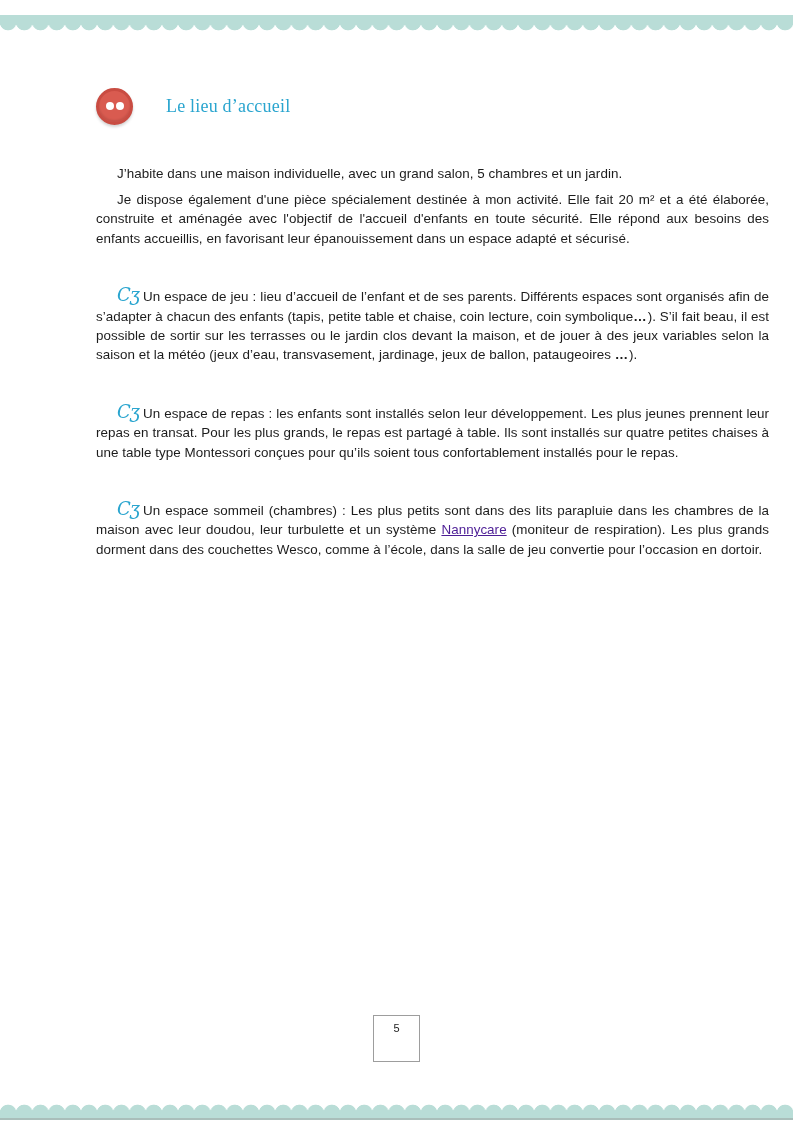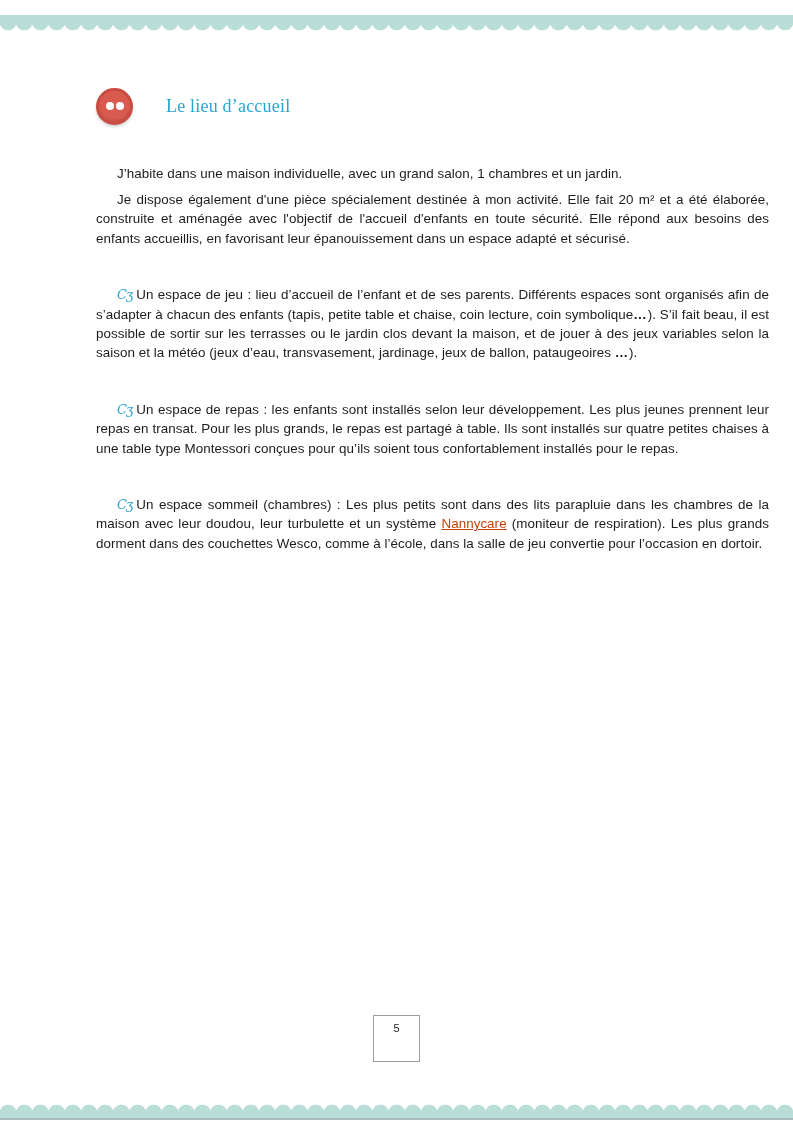--- a/index.html
+++ b/index.html
@@ -63,26 +63,26 @@
     font-size: 13.4px;
     line-height: 19.4px;
     letter-spacing: 0.05px;
   }
   .paragraphs p + p { margin-top: 6.5px; }
   .paragraphs p.bulleted { margin-top: 37px; }
   .bullet {
     font-family: "DejaVu Serif", serif;
     font-style: italic;
     color: #2aa5cf;
-    font-size: 13px;
+    font-size: 18px;
     letter-spacing: -1px;
     margin-right: 4px;
   }
   .paragraphs strong { font-weight: bold; letter-spacing: 1px; }
-  a.doc-link { color: #c2410c; text-decoration: underline; cursor: pointer; }
+  a.doc-link { color: #4c1d95; text-decoration: underline; cursor: pointer; }
 
   
   .page-number-box {
     position: absolute;
     top: 1015px; left: 50%; margin-left: -23.5px;
     width: 47px; height: 47px;
     border: 1.5px solid #9d9d9d;
     background: #ffffff;
     text-align: center;
     padding-top: 6px;
@@ -103,21 +103,21 @@
 
     <div class="doc-header">
       <span class="btn-icon">
         <span class="btn-hole left"></span>
         <span class="btn-hole right"></span>
       </span>
       <span class="doc-title">Le lieu d’accueil</span>
     </div>
 
     <div class="paragraphs">
-        <p class=""><span>J’habite dans une maison individuelle, avec un grand salon, 1 chambres et un jardin.</span></p>
+        <p class=""><span>J’habite dans une maison individuelle, avec un grand salon, 5 chambres et un jardin.</span></p>
         <p class=""><span>Je dispose également d'une pièce spécialement destinée à mon activité. Elle fait 20 m² et a été élaborée, construite et aménagée avec l'objectif de l'accueil d'enfants en toute sécurité. Elle répond aux besoins des enfants accueillis, en favorisant leur épanouissement dans un espace adapté et sécurisé.</span></p>
         <p class="bulleted"><span class="bullet">Cʒ</span><span>Un espace de jeu : lieu d’accueil de l’enfant et de ses parents. Différents espaces sont organisés afin de s’adapter à chacun des enfants (tapis, petite table et chaise, coin lecture, coin symbolique</span><strong>…</strong><span>). S’il fait beau, il est possible de sortir sur les terrasses ou le jardin clos devant la maison, et de jouer à des jeux variables selon la saison et la météo (jeux d’eau, transvasement, jardinage, jeux de ballon, pataugeoires </span><strong>…</strong><span>).</span></p>
         <p class="bulleted"><span class="bullet">Cʒ</span><span>Un espace de repas : les enfants sont installés selon leur développement. Les plus jeunes prennent leur repas en transat. Pour les plus grands, le repas est partagé à table. Ils sont installés sur quatre petites chaises à une table type Montessori conçues pour qu’ils soient tous confortablement installés pour le repas.</span></p>
         <p class="bulleted"><span class="bullet">Cʒ</span><span>Un espace sommeil (chambres) : Les plus petits sont dans des lits parapluie dans les chambres de la maison avec leur doudou, leur turbulette et un système </span><a class="doc-link" href="#">Nannycare</a><span> (moniteur de respiration). Les plus grands dorment dans des couchettes Wesco, comme à l’école, dans la salle de jeu convertie pour l’occasion en dortoir.</span></p>
       </div>
 
   </div>
 
   <div class="page-number-box">
     <span>5</span>

